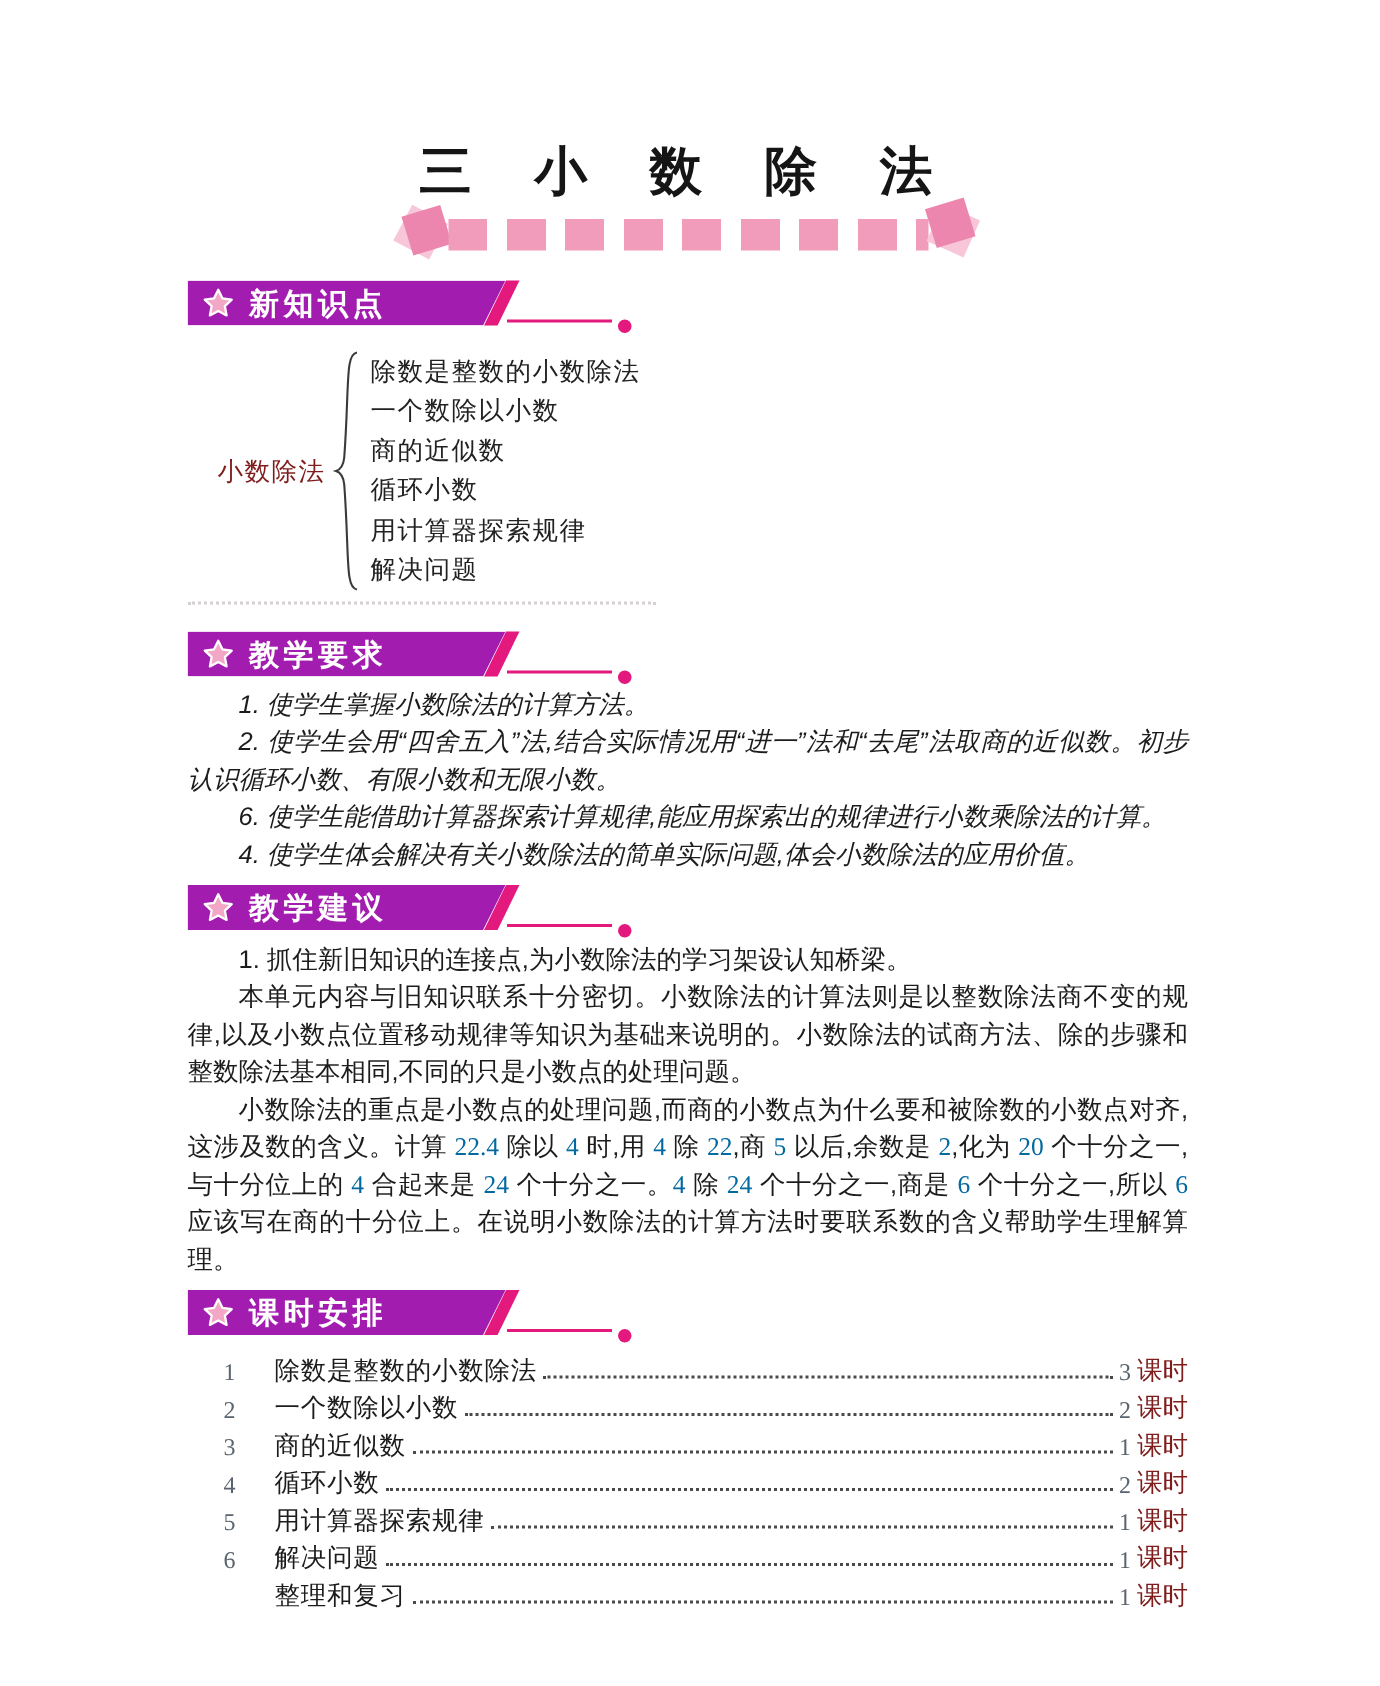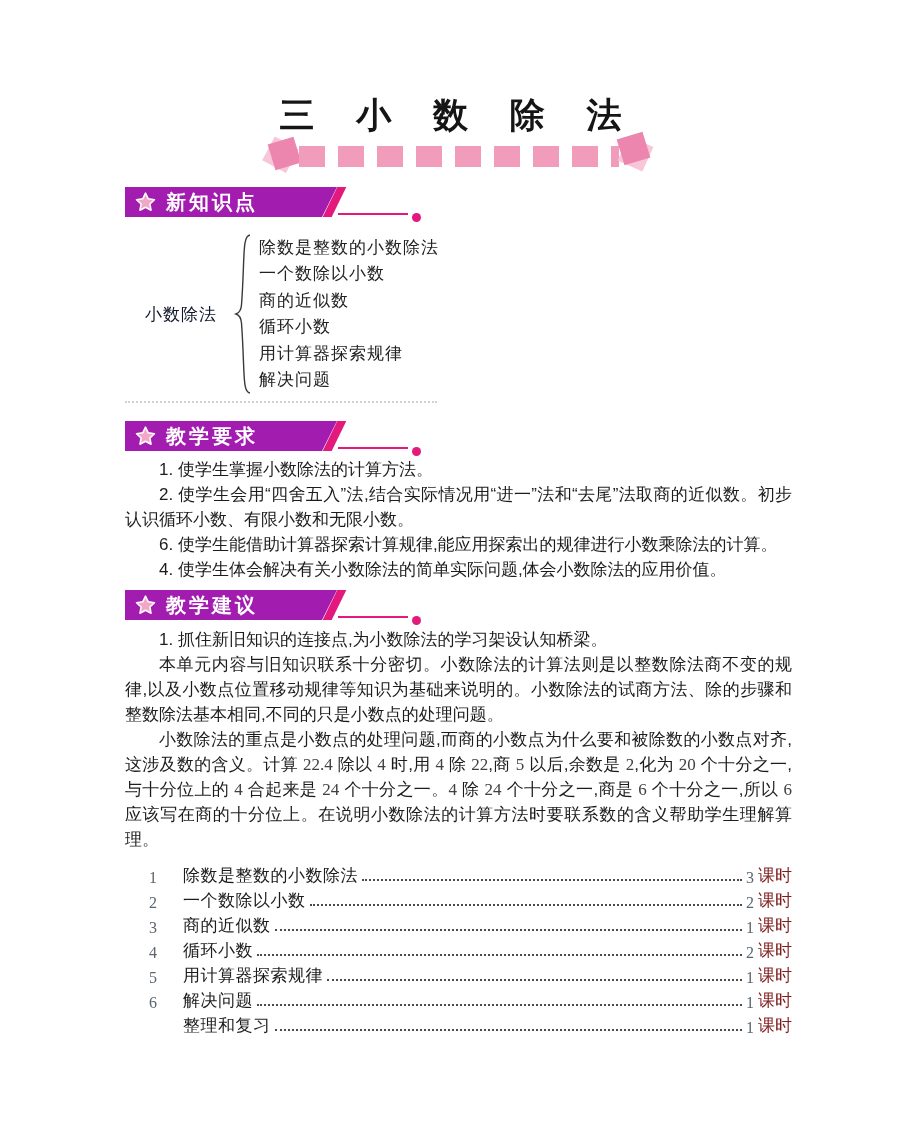--- a/index.html
+++ b/index.html
@@ -35,33 +35,33 @@
   .banner-line { position:absolute; left:213px; bottom:2px; width:70px; height:0; border-bottom:2px solid #e3197d; }
   .banner-dot { position:absolute; right:-6px; bottom:-5px; width:9px; height:9px; border-radius:50%; background:#e3197d; }
 
   .mt-banner1 { margin-top:17px; }
   .mt-banner2 { margin-top:18px; }
   .mt-banner3 { margin-top:-2px; }
   .mt-banner4 { margin-top:6px; }
 
   
   .diagram { display:flex; align-items:center; margin:16px 0 0 20px; }
-  .diagram-label { font-size:17px; color:#0f172a; letter-spacing:1px; margin-right:16px; }
+  .diagram-label { font-size:17px; color:#7f1d1d; letter-spacing:1px; margin-right:4px; }
   .brace { width:20px; height:162px; flex:0 0 auto; }
   .diagram-items { margin-left:6px; }
   .diagram-item { font-size:17px; line-height:26.5px; color:#222; letter-spacing:1px; }
   .divider {
     width:312px; height:0; border-top:2px dotted #d6d0d2; margin:6px 0 0 0;
   }
 
   
   .para { font-size:17px; line-height:25px; text-align:justify; text-indent:2em; color:#1c1c1c; margin:0; }
-  .list-block { margin-top:6px; margin-bottom:10px; }
+  .list-block { margin-top:6px; margin-bottom:10px;font-style:italic; }
   .sugg-block { margin-top:7px; margin-bottom:8px; }
-  .num { font-family:"Liberation Serif","DejaVu Serif",serif; color:#404040; }
+  .num { font-family:"Liberation Serif","DejaVu Serif",serif; color:#0369a1; }
 
   
   .schedule { margin:10px 0 0 24px; }
   .sched-row { display:flex; align-items:flex-end; height:25px; font-size:17px; }
   .sched-num { width:34px; flex:0 0 auto; font-family:"Liberation Serif","DejaVu Serif",serif; font-size:16px; color:#5a6570; }
   .sched-title { flex:0 0 auto; letter-spacing:0.5px; color:#1c1c1c; }
   .leader { flex:1 1 auto; border-bottom:2px dotted #4a4a4a; margin:0 4px 6px 4px; }
   .sched-hours { flex:0 0 auto; font-family:"Liberation Serif","DejaVu Serif",serif; font-size:16px; color:#5a6570; margin-right:4px; }
   .sched-unit { flex:0 0 auto; color:#7f1d1d; }
 </style>
@@ -144,20 +144,31 @@
       <div class="banner-line"></div>
       <div class="banner-dot"></div>
     </div>
 
     <div class="sugg-block">
       <p class="para">1. 抓住新旧知识的连接点,为小数除法的学习架设认知桥梁。</p>
       <p class="para">本单元内容与旧知识联系十分密切。小数除法的计算法则是以整数除法商不变的规律,以及小数点位置移动规律等知识为基础来说明的。小数除法的试商方法、除的步骤和整数除法基本相同,不同的只是小数点的处理问题。</p>
       <p class="para"><span>小数除法的重点是小数点的处理问题,而商的小数点为什么要和被除数的小数点对齐,这涉及数的含义。计算 </span><span class="num">22.4</span><span> 除以 </span><span class="num">4</span><span> 时,用 </span><span class="num">4</span><span> 除 </span><span class="num">22</span><span>,商 </span><span class="num">5</span><span> 以后,余数是 </span><span class="num">2</span><span>,化为 </span><span class="num">20</span><span> 个十分之一,与十分位上的 </span><span class="num">4</span><span> 合起来是 </span><span class="num">24</span><span> 个十分之一。</span><span class="num">4</span><span> 除 </span><span class="num">24</span><span> 个十分之一,商是 </span><span class="num">6</span><span> 个十分之一,所以 </span><span class="num">6</span><span> 应该写在商的十分位上。在说明小数除法的计算方法时要联系数的含义帮助学生理解算理。</span></p>
     </div>
 
+    <div class="banner mt-banner4">
+      <div class="banner-bar">
+        <svg class="star" viewBox="0 0 24 24">
+          <path d="M12 2.2l2.9 6 6.5.9-4.8 4.5 1.2 6.5L12 17l-5.8 3.1 1.2-6.5L2.6 9.1l6.5-.9z" fill="#f2a7c6" stroke="#ffffff" stroke-width="1.6" stroke-linejoin="round"></path>
+        </svg>
+        <span class="banner-title">课时安排</span>
+      </div>
+      <div class="banner-stripe"></div>
+      <div class="banner-line"></div>
+      <div class="banner-dot"></div>
+    </div>
 
     <div class="schedule">
       <div class="sched-row">
         <span class="sched-num">1</span>
         <span class="sched-title">除数是整数的小数除法</span>
         <span class="leader"></span>
         <span class="sched-hours">3</span>
         <span class="sched-unit">课时</span>
       </div>
       <div class="sched-row">

